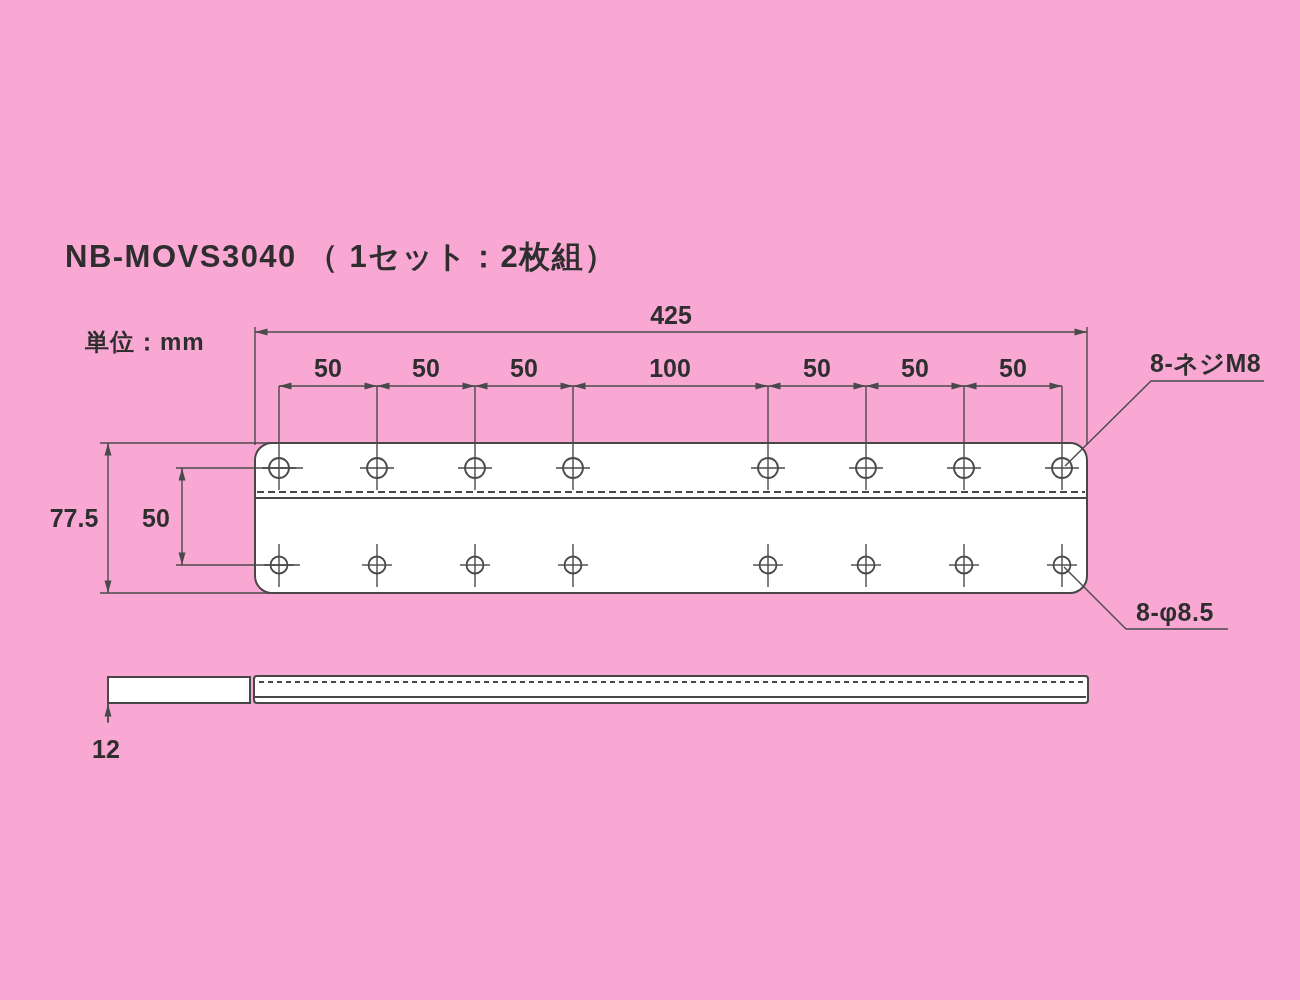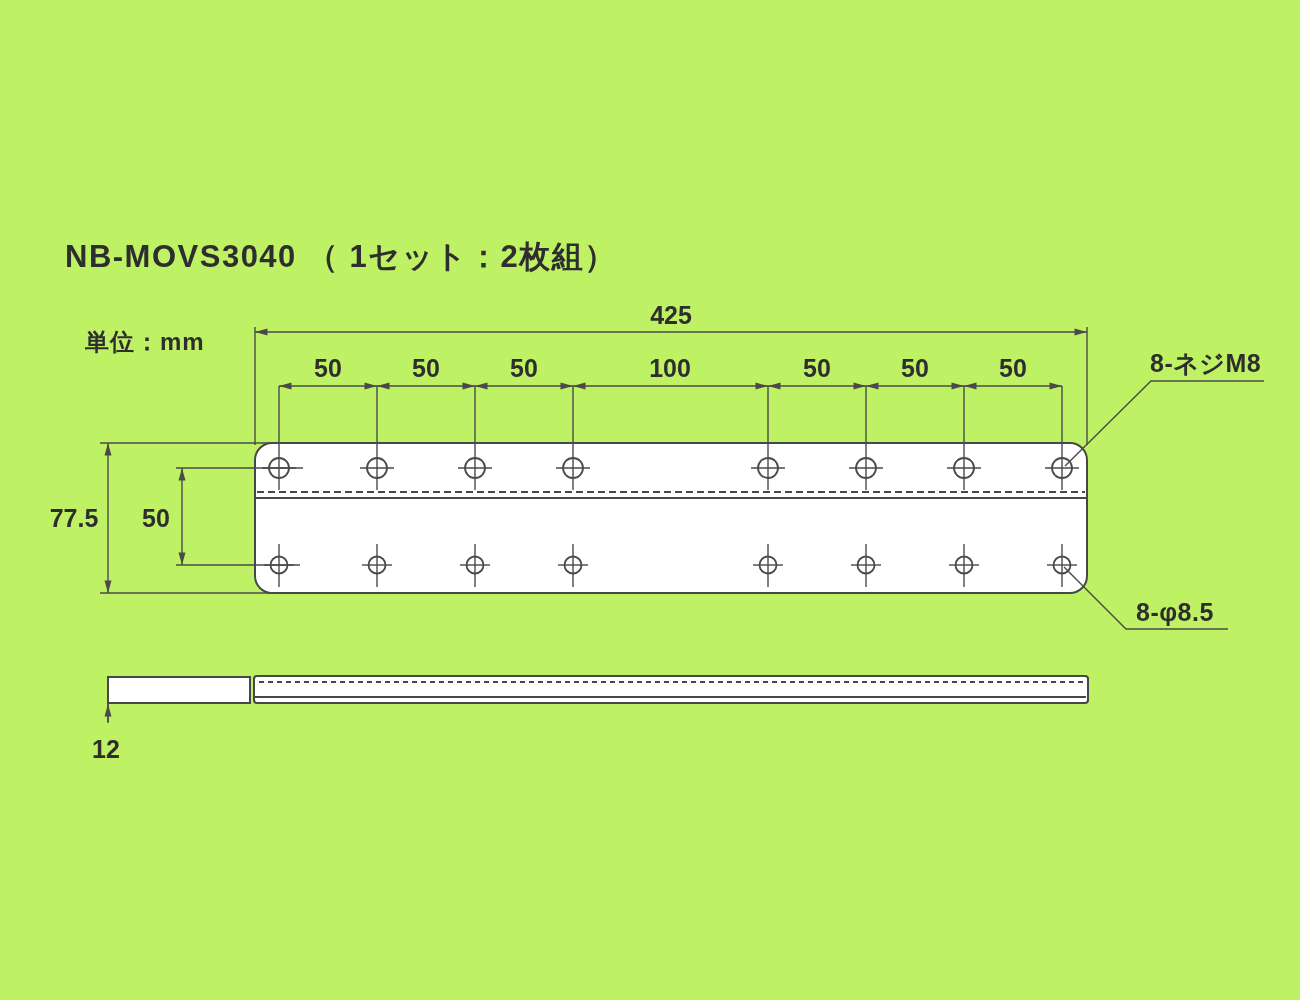--- a/index.html
+++ b/index.html
@@ -1,16 +1,16 @@
 <!DOCTYPE html>
 <html><head>
 <meta charset="utf-8">
 <style>
   html,body{margin:0;padding:0;background:#ffffff;}
-  .canvas{position:relative;width:1300px;height:1000px;background:#bef264;overflow:hidden;}
+  .canvas{position:relative;width:1300px;height:1000px;background:#f9a8d4;overflow:hidden;}
   svg{display:block;}
   text{font-family:"Liberation Sans","DejaVu Sans",sans-serif;fill:#2e2e2e;}
   .t-title{font-size:31px;font-weight:bold;letter-spacing:1.5px;}
   .t-unit{font-size:24px;font-weight:bold;letter-spacing:1px;}
   .t-dim{font-size:25px;font-weight:bold;}
   .t-callout{font-size:25px;font-weight:bold;letter-spacing:0.5px;}
   .outline{stroke:#474747;stroke-width:2;fill:#ffffff;}
   .thin{stroke:#4a4a4a;stroke-width:1.4;fill:none;}
   .med{stroke:#474747;stroke-width:2;fill:none;}
   .dashedline{stroke:#474747;stroke-width:2;fill:none;stroke-dasharray:7 4;}

